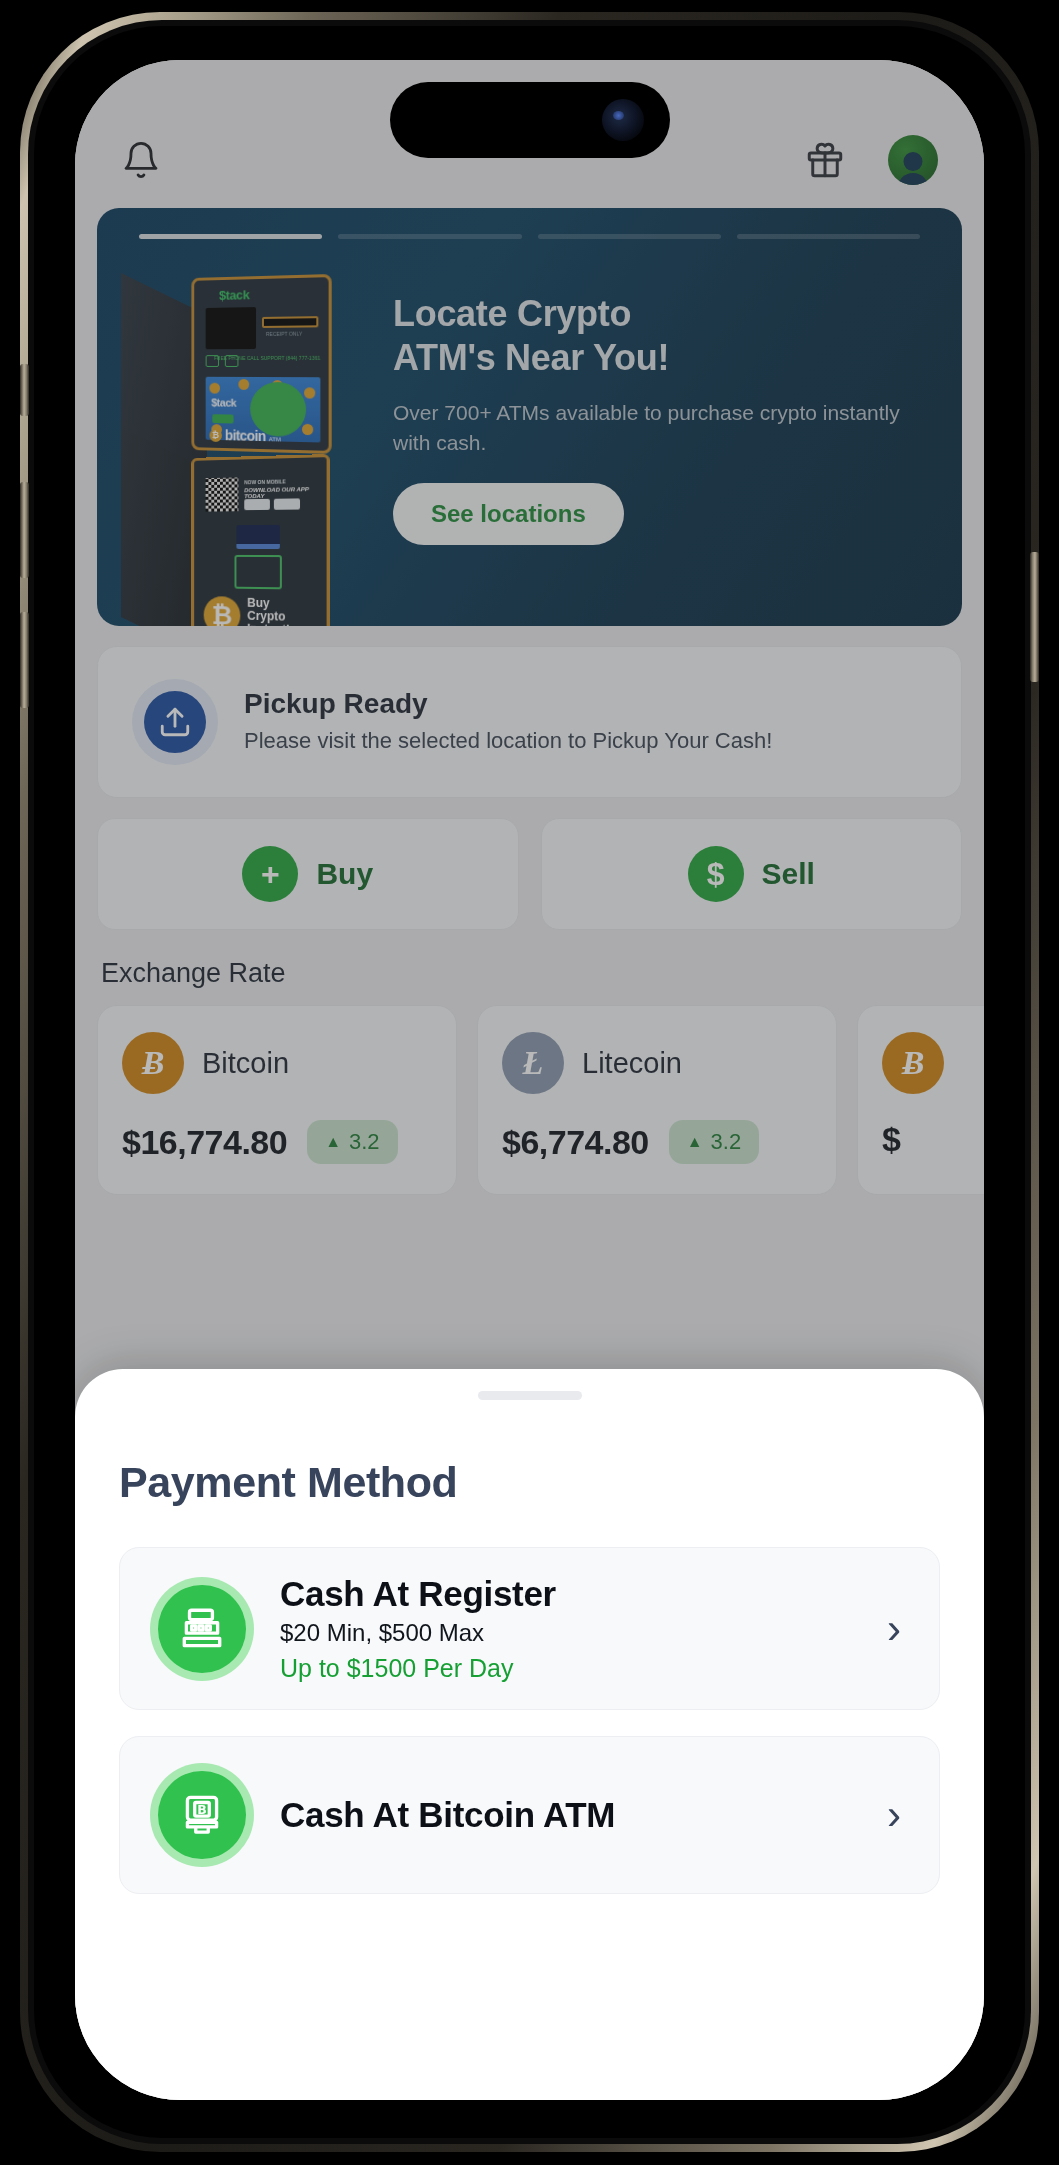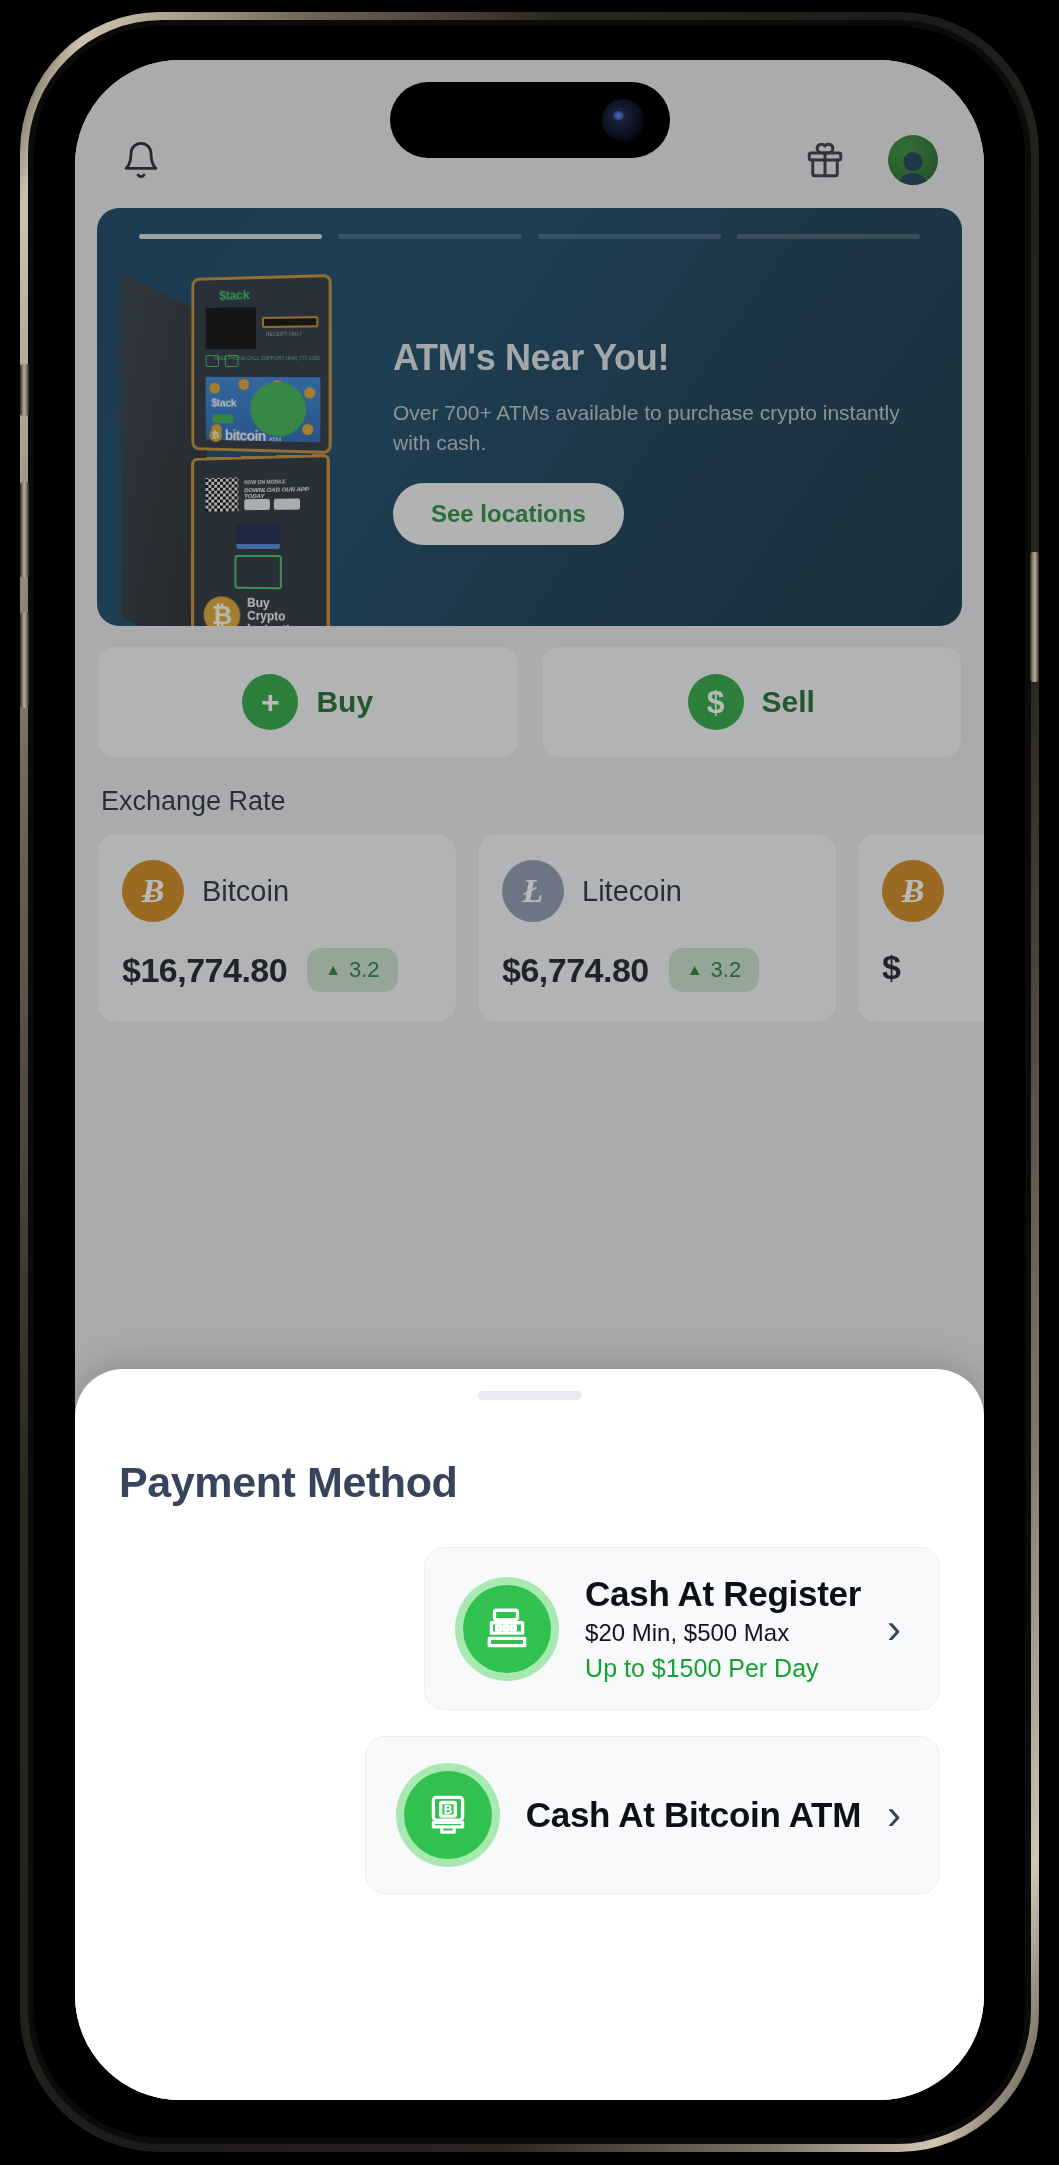--- a/index.html
+++ b/index.html
@@ -397,21 +397,21 @@
     background: #e9eaee;
     margin: 22px auto 0 auto;
   }
   .sheet-title {
     margin-top: 58px;
     font-size: 43px;
     font-weight: 700;
     color: #38445c;
     letter-spacing: -0.4px;
   }
-  .pm-list { margin-top: 40px; display: flex; flex-direction: column; gap: 26px; align-items: flex-end; }
+  .pm-list { margin-top: 40px; display: flex; flex-direction: column; gap: 26px; }
   .pm-card {
     display: flex; align-items: center; gap: 26px;
     background: #f8f9fb;
     border: 1px solid #eceef2;
     border-radius: 20px;
     padding: 26px 30px;
     cursor: pointer;
   }
   .pm-ico-halo {
     width: 104px; height: 104px; border-radius: 50%;
@@ -535,29 +535,44 @@
                     <span>Buy</span><br>
                     <span>Crypto</span><br>
                     <span>Instantly</span>
                   </span>
                 </div>
               </div>
             </div>
 
             <div class="promo-text">
               <div class="promo-h">
-                <br>
+                <span>Locate Crypto</span><br>
                 <span>ATM's Near You!</span>
               </div>
               <div class="promo-p">Over 700+ ATMs available to purchase crypto instantly with cash.</div>
               <button class="promo-btn">See locations</button>
             </div>
           </div>
         </div>
 
+        <div class="pickup">
+          <div class="pickup-ico-wrap">
+            <div class="pickup-ico">
+              <svg width="34" height="34" viewBox="0 0 24 24" fill="none" stroke="#fff" stroke-width="2" stroke-linecap="round" stroke-linejoin="round">
+                <path d="M21 15v4a2 2 0 0 1-2 2H5a2 2 0 0 1-2-2v-4"></path>
+                <polyline points="17 8 12 3 7 8"></polyline>
+                <line x1="12" y1="3" x2="12" y2="15"></line>
+              </svg>
+            </div>
+          </div>
+          <div class="pickup-txt">
+            <div class="pickup-title">Pickup Ready</div>
+            <div class="pickup-sub">Please visit the selected location to Pickup Your Cash!</div>
+          </div>
+        </div>
 
         <div class="bs-row">
           <div class="bs-btn">
             <span class="bs-circ">+</span>
             <span class="bs-lbl">Buy</span>
           </div>
           <div class="bs-btn">
             <span class="bs-circ">$</span>
             <span class="bs-lbl">Sell</span>
           </div>

